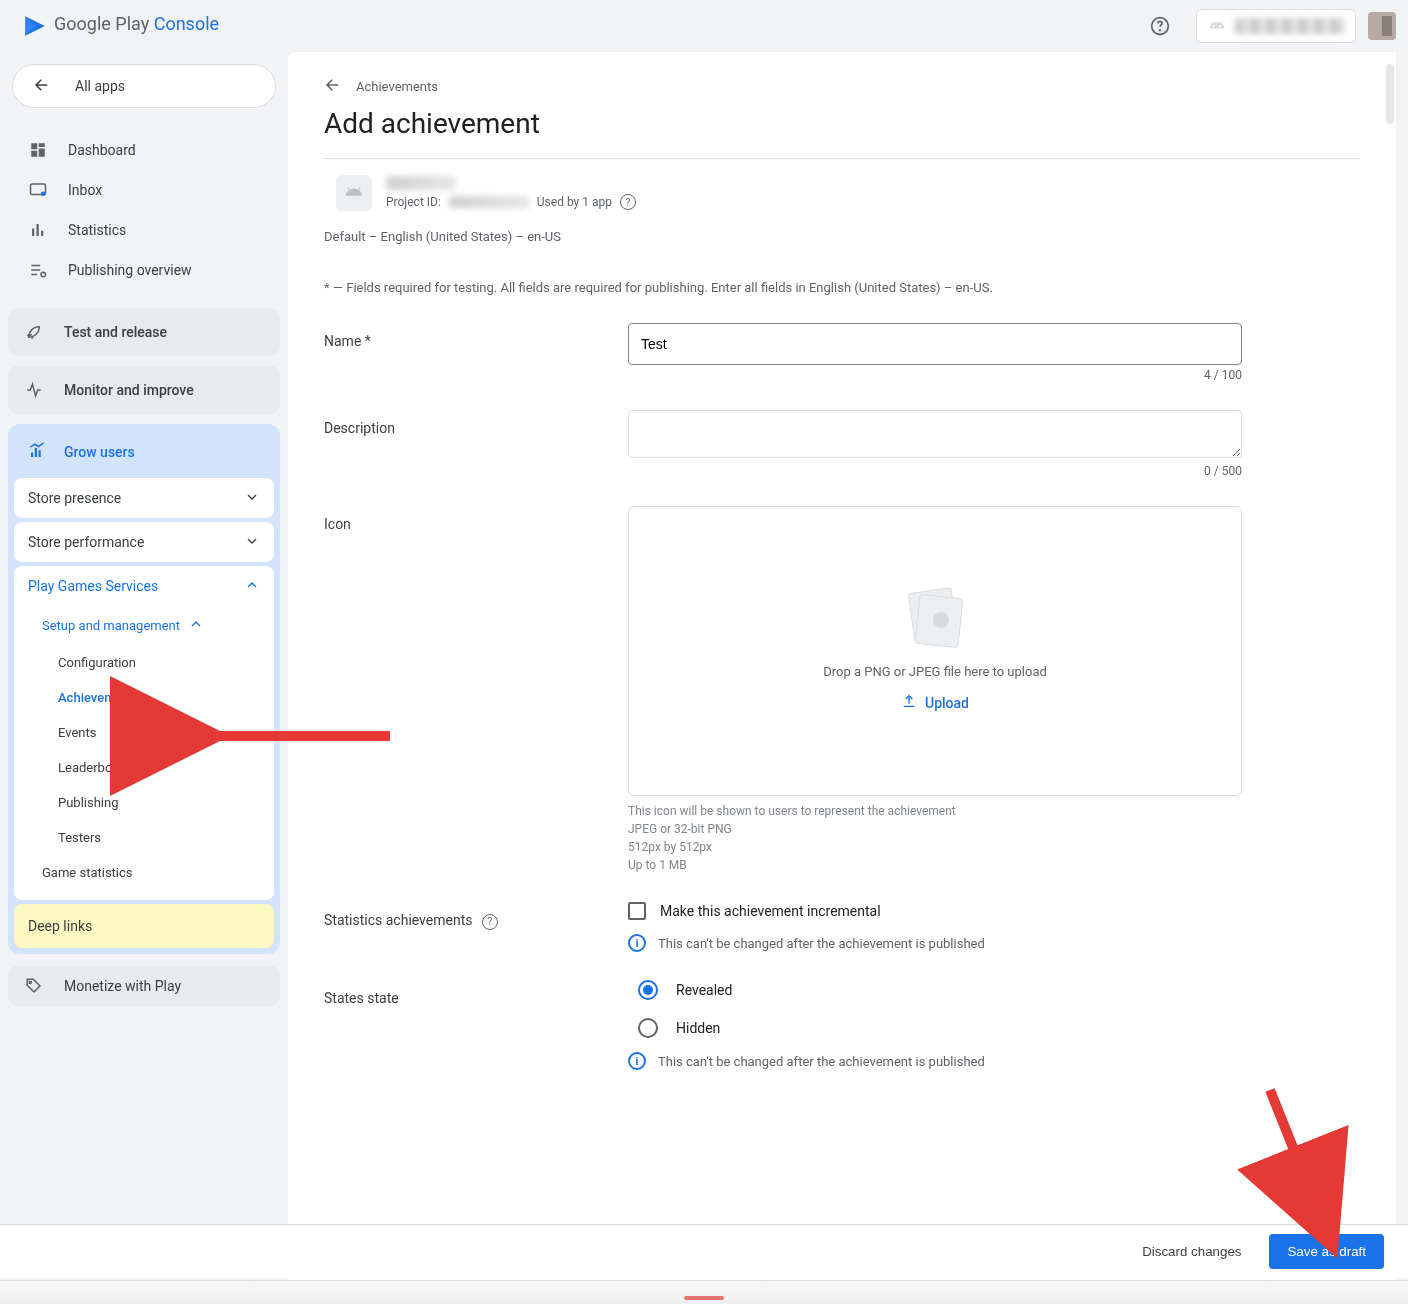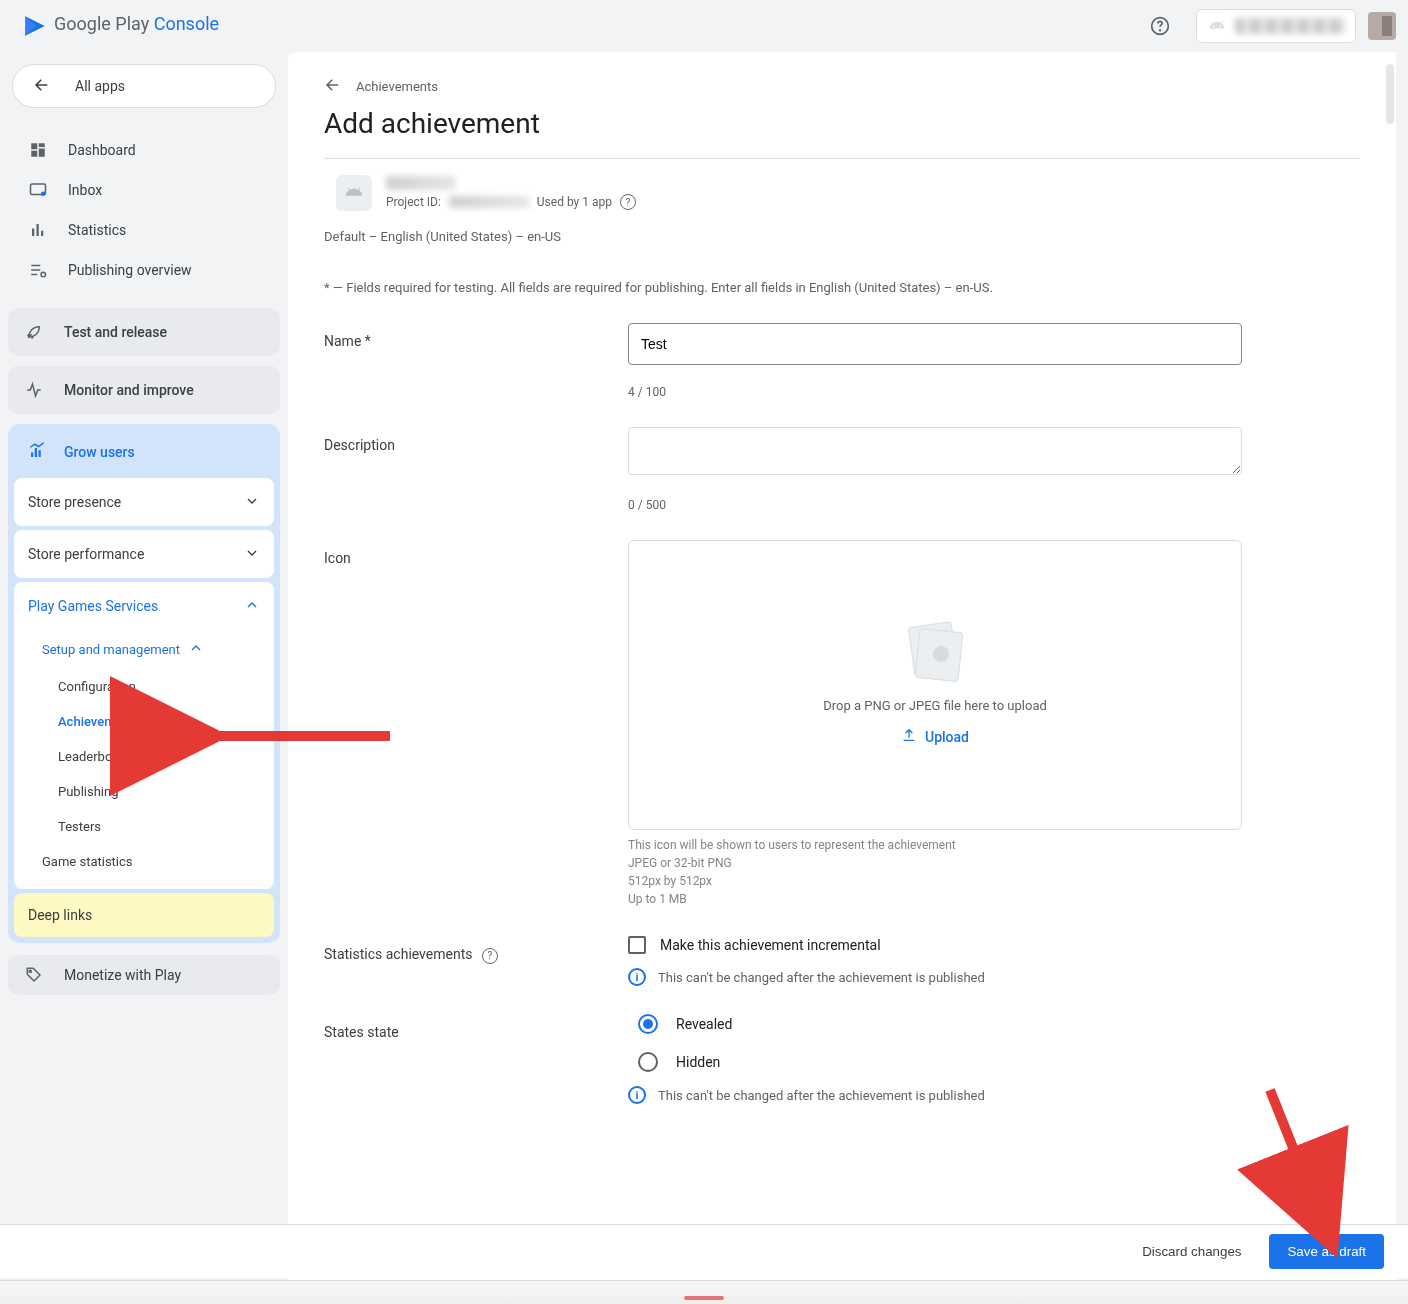--- a/index.html
+++ b/index.html
@@ -29,21 +29,21 @@
 .all-apps { border: 1px solid #dadce0; border-radius: 26px; background: #fff; height: 44px; display: flex; align-items: center; padding: 0 20px; gap: 24px; font-size: 14px; color: #3c4043; cursor: pointer; margin: 4px 4px 8px; }
 .nav-block { border-radius: 10px; padding: 8px 4px; }
 .nav-item { display: flex; align-items: center; gap: 20px; height: 40px; padding: 0 16px; color: #3c4043; cursor: pointer; border-radius: 6px; }
 .nav-item .ico { width: 20px; height: 20px; color: #5f6368; display: flex; align-items: center; justify-content: center; }
 .nav-group { background: #e8eaed; border-radius: 10px; padding: 4px 0; margin-top: 4px; }
 .nav-group .nav-item { font-weight: 500; }
 .grow-users { background: #d2e3fc; border-radius: 12px; padding: 6px; margin-top: 4px; }
 .grow-header { display: flex; align-items: center; gap: 18px; height: 44px; padding: 0 14px; color: #1a73e8; font-weight: 500; }
 .grow-header .ico { color: #1a73e8; }
 .white-card { background: #fff; border-radius: 8px; margin-top: 4px; }
-.expander { display: flex; align-items: center; justify-content: space-between; height: 48px; padding: 0 14px; cursor: pointer; color: #3c4043; }
+.expander { display: flex; align-items: center; justify-content: space-between; height: 40px; padding: 0 14px; cursor: pointer; color: #3c4043; }
 .expander.active { color: #1a73e8; }
 .sub-list { padding: 0 0 10px 8px; }
 .sub-h { display: flex; align-items: center; gap: 8px; padding: 10px 10px 10px 20px; color: #1a73e8; font-size: 13px; cursor: pointer; }
 .sub-item { padding: 10px 10px 10px 36px; font-size: 13px; color: #3c4043; cursor: pointer; }
 .sub-item.active { color: #1a73e8; font-weight: 500; }
 .deep-card { background: #fef9c3; border-radius: 8px; padding: 14px; margin-top: 4px; color: #3c4043; cursor: pointer; }
 .monetize { background: #e8eaed; border-radius: 10px; margin-top: 6px; }
 
 
 .page { background: #fff; border-radius: 8px 0 0 0; min-height: 100%; padding: 24px 36px 24px 36px; overflow-y: auto; position: relative; }
@@ -56,21 +56,21 @@
 .app-meta .blur2 { width: 70px; height: 14px; filter: blur(3px); background: linear-gradient(90deg,#cfcfcf,#e6e6e6); border-radius: 3px; margin-bottom: 4px; }
 .app-meta .row2 { display: flex; align-items: center; gap: 8px; color: #5f6368; font-size: 12px; }
 .app-meta .blur3 { width: 80px; height: 12px; filter: blur(3px); background: linear-gradient(90deg,#cfcfcf,#e6e6e6); border-radius: 3px; }
 
 .muted { color: #5f6368; font-size: 13px; }
 .form-row { display: flex; margin-top: 28px; }
 .form-label { width: 304px; color: #3c4043; padding-top: 10px; }
 .form-field { flex: 1; max-width: 614px; }
 .text-input { width: 100%; border: 1px solid #80868b; border-radius: 4px; height: 42px; padding: 0 12px; font-size: 14px; }
 .textarea { width: 100%; border: 1px solid #dadce0; border-radius: 4px; height: 48px; padding: 8px 12px; font-size: 14px; resize: vertical; }
-.counter { color: #5f6368; font-size: 12px; margin-top: 20px; }
+.counter { text-align: right; color: #5f6368; font-size: 12px; margin-top: 3px; }
 
 .dropzone { border: 1px solid #dadce0; border-radius: 6px; height: 290px; display: flex; flex-direction: column; align-items: center; justify-content: center; gap: 14px; }
 .drop-ill { width: 60px; height: 60px; position: relative; }
 .drop-ill .sheet { position: absolute; width: 44px; height: 50px; background: #eceff1; border: 1px solid #dadce0; border-radius: 4px; }
 .drop-ill .s1 { top: 0; left: 6px; transform: rotate(-8deg); }
 .drop-ill .s2 { top: 6px; left: 12px; transform: rotate(6deg); }
 .drop-ill .dot { position: absolute; top: 22px; left: 28px; width: 16px; height: 16px; background: #d7dbdf; border-radius: 50%; }
 .upload-btn { display: flex; align-items: center; gap: 8px; color: #1a73e8; font-weight: 500; cursor: pointer; }
 .help-list { color: #80868b; font-size: 12px; line-height: 1.5; margin-top: 6px; }
 
@@ -247,20 +247,21 @@
           </div>
           <div class="sub-list">
             <div class="sub-h">
               <span>Setup and management</span>
               <span><svg class="chev" width="14" height="14" viewBox="0 0 24 24" fill="none" stroke="currentColor" stroke-width="2">
                     <path d="M6 15l6-6 6 6"></path>
                   </svg></span>
             </div>
             <div class="sub-item">Configuration</div>
             <div class="sub-item active">Achievements</div>
+            <div class="sub-item">Events</div>
             <div class="sub-item">Leaderboards</div>
             <div class="sub-item">Publishing</div>
             <div class="sub-item">Testers</div>
             <div class="sub-item" style="padding-left:20px;">Game statistics</div>
           </div>
         </div>
 
         <div class="deep-card">
           <span>Deep links</span>
         </div>

